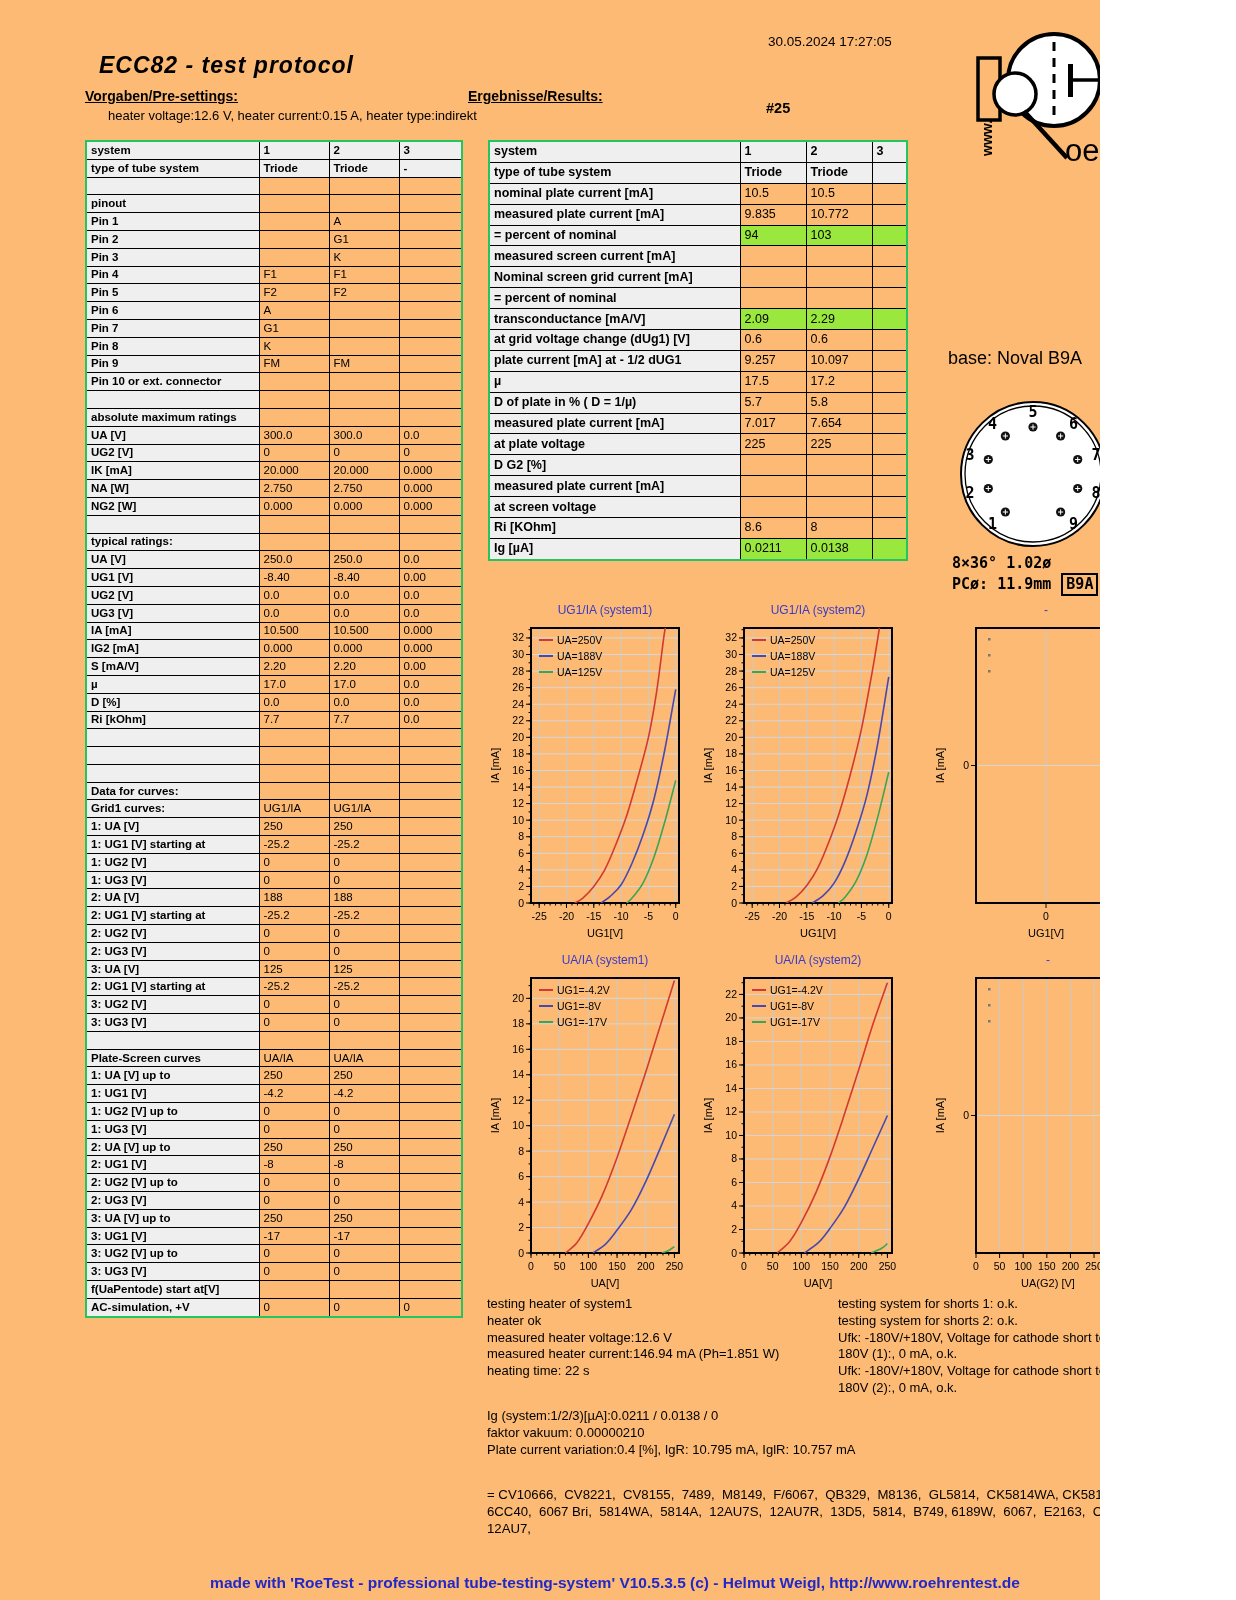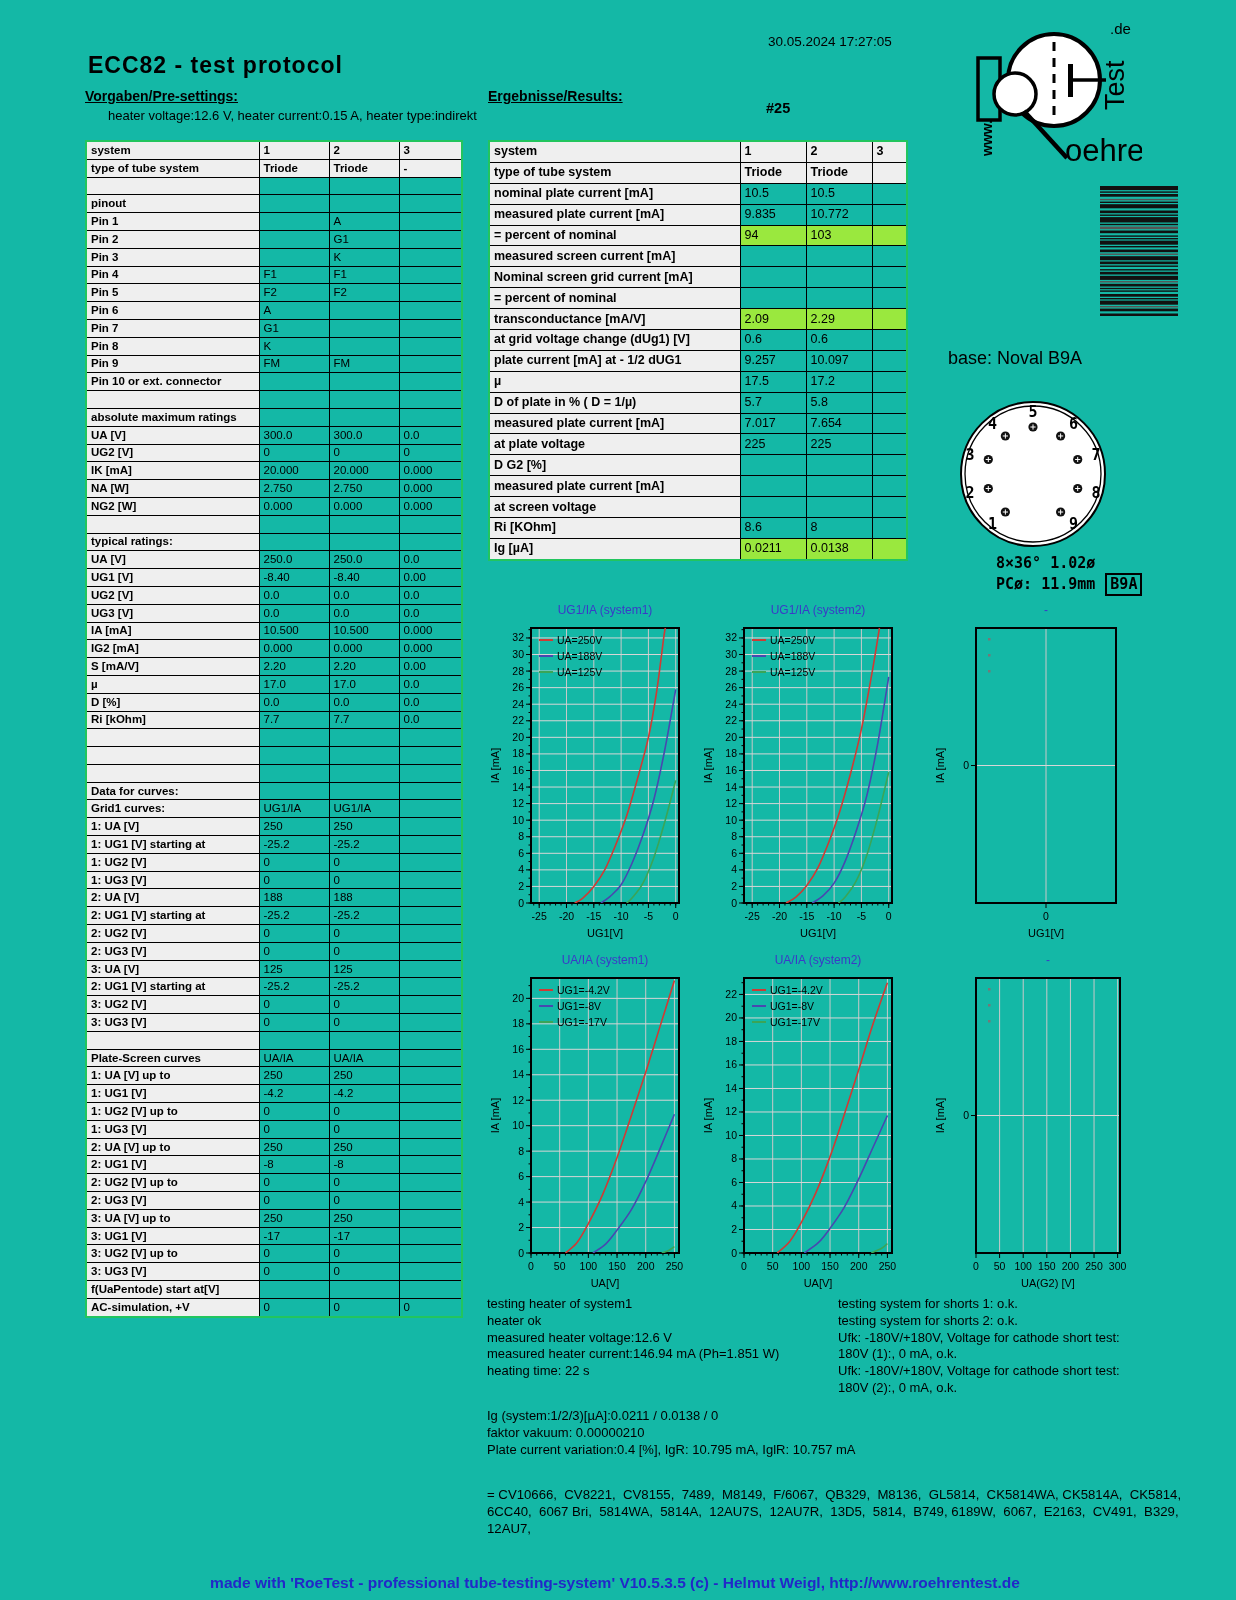--- a/index.html
+++ b/index.html
@@ -1,16 +1,16 @@
 <!DOCTYPE html>
 <html><head>
 <meta charset="utf-8">
 <style>
   html,body{margin:0;padding:0;background:#fff;}
-  .page{position:relative;width:1236px;height:1600px;background:#14b8a6;overflow:hidden;
+  .page{position:relative;width:1100px;height:1600px;background:#fdba74;overflow:hidden;
         font-family:"Liberation Sans",sans-serif;color:#000;}
   .abs{position:absolute;}
   .title{font-size:23px;font-weight:bold;letter-spacing:1px;}
   .sechead{font-size:14px;font-weight:bold;text-decoration:underline;}
   .small{font-size:13px;}
   .datetime{font-size:13.5px;}
   .tubeno{font-size:14.5px;font-weight:bold;}
   table.proto{border-collapse:collapse;table-layout:fixed;border:2px solid #22c55e;}
   table.proto td{border:1px solid #000;overflow:hidden;white-space:nowrap;
                  font-size:11.5px;padding:0 2px 1px 4px;vertical-align:middle;}
@@ -26,24 +26,24 @@
   .basetxt{font-size:18px;}
   .socket-caption{font-size:15px;line-height:19px;}
   .b9abox{border:2px solid #000;padding:0 3px;display:inline-block;margin-left:10px;}
 </style>
 </head>
 <body>
 
 <div class="page">
 
   <div class="abs datetime" style="left:768px;top:34px;">30.05.2024  17:27:05</div>
-  <div class="abs title" style="left:88px;top:52px;">ECC82  -  test protocol</div>
+  <div class="abs title" style="left:99px;top:52px;font-style:italic;">ECC82  -  test protocol</div>
   <div class="abs sechead" style="left:85px;top:88px;">Vorgaben/Pre-settings:</div>
   <div class="abs small" style="left:85px;top:108px;padding-left:23px;">heater voltage:12.6 V, heater current:0.15 A, heater type:indirekt</div>
-  <div class="abs sechead" style="left:488px;top:88px;">Ergebnisse/Results:</div>
+  <div class="abs sechead" style="left:468px;top:88px;">Ergebnisse/Results:</div>
   <div class="abs tubeno" style="left:766px;top:100px;">#25</div>
 
   <svg class="abs" style="left:972px;top:18px;" width="170" height="158" viewBox="0 0 170 158">
     <rect x="6" y="40" width="22" height="62" fill="none" stroke="#000" stroke-width="3.5"></rect>
     <circle cx="82" cy="62" r="46" fill="#fff" stroke="#000" stroke-width="4"></circle>
     <circle cx="43" cy="76" r="21" fill="#fff" stroke="#000" stroke-width="3.5"></circle>
     <line x1="82" y1="24" x2="82" y2="100" stroke="#000" stroke-width="3" stroke-dasharray="9 7"></line>
     <rect x="96" y="46" width="5" height="33" fill="#000"></rect>
     <line x1="98" y1="62" x2="134" y2="62" stroke="#000" stroke-width="3.5"></line>
     <line x1="52" y1="93" x2="95" y2="140" stroke="#000" stroke-width="4.5"></line>
@@ -142,21 +142,21 @@
         <line x1="122.69965626587222" y1="87.92379873562254" x2="122.69965626587222" y2="93.12379873562253" stroke="#fff" stroke-width="1"></line>
         <text x="140.96550401029953" y="100.15905365124674" text-anchor="middle" font-size="15" font-weight="bold" font-family="DejaVu Sans Mono, monospace">8</text>
       </g>
       <g>
         <circle cx="105.62590685774623" cy="114.02379873562253" r="4.6" fill="#111"></circle>
         <line x1="103.02590685774624" y1="114.02379873562253" x2="108.22590685774622" y2="114.02379873562253" stroke="#fff" stroke-width="1"></line>
         <line x1="105.62590685774623" y1="111.42379873562254" x2="105.62590685774623" y2="116.62379873562253" stroke="#fff" stroke-width="1"></line>
         <text x="118.44268564213334" y="131.15905365124675" text-anchor="middle" font-size="15" font-weight="bold" font-family="DejaVu Sans Mono, monospace">9</text>
       </g>
     </svg>
-  <div class="abs mono socket-caption" style="left:952px;top:554px;margin-left:44px;">
+  <div class="abs mono socket-caption" style="left:952px;top:554px;">
     <div>8×36° 1.02ø</div>
     <div>
       <span>PCø: 11.9mm</span><span class="b9abox">B9A</span>
     </div>
   </div>
 
   <table class="proto abs" id="left-table" style="left:85px;top:140px;width:376px;">
     <colgroup>
         <col style="width:173px">
         <col style="width:70px">

